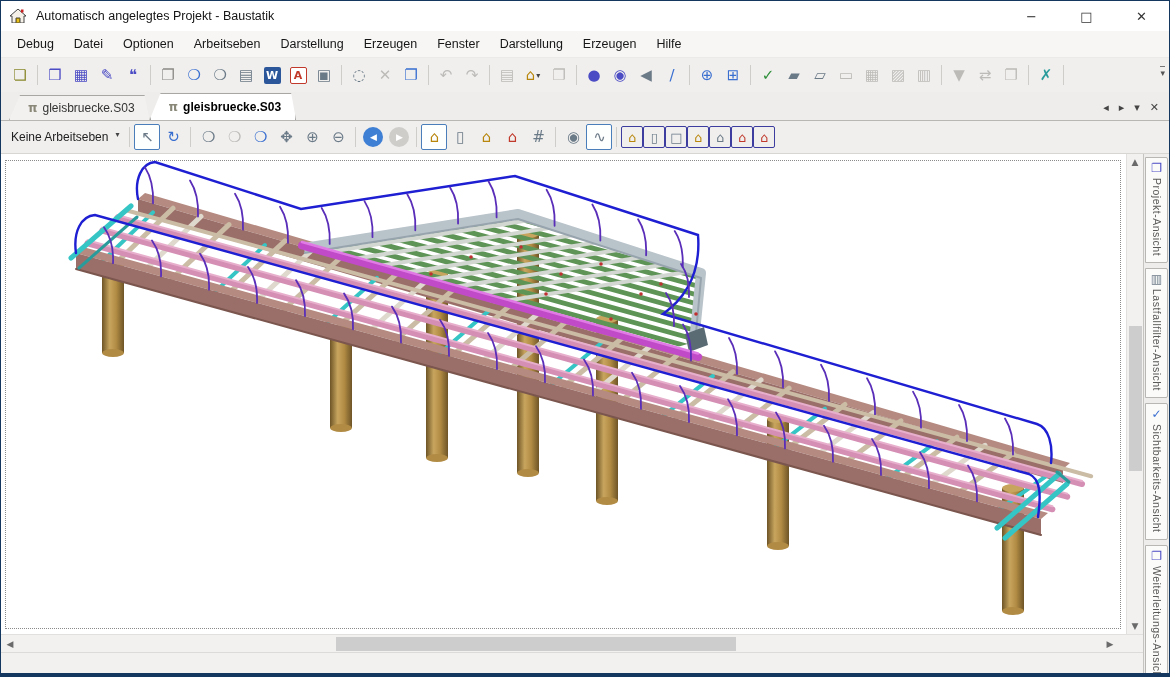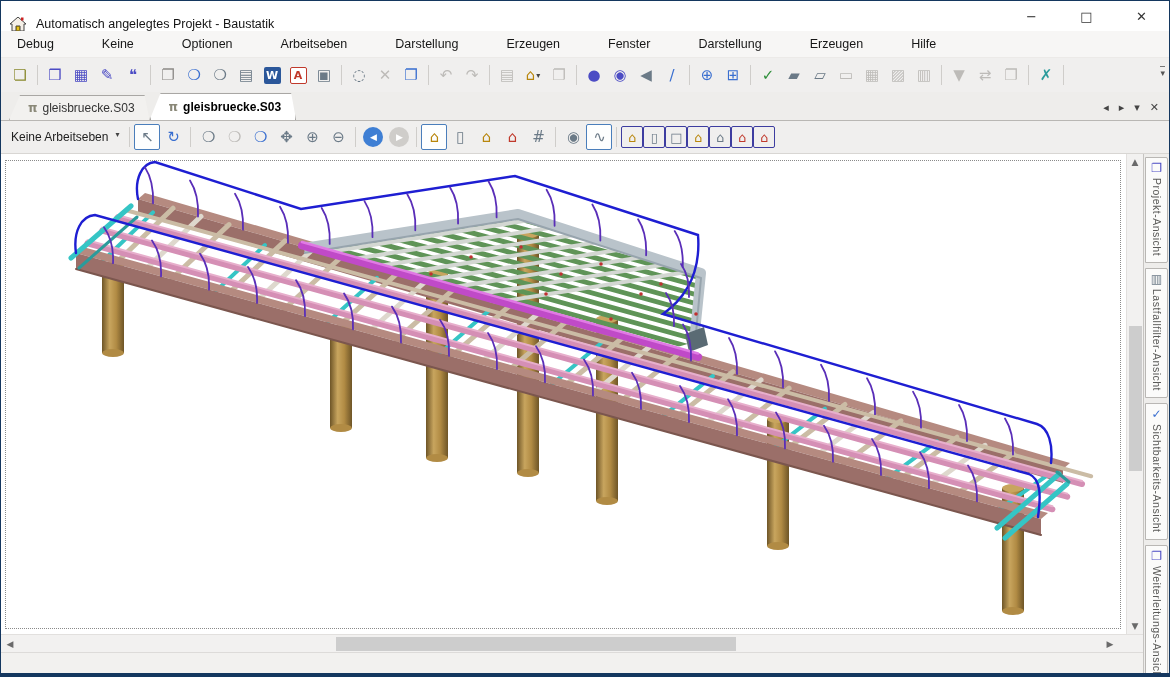--- a/index.html
+++ b/index.html
@@ -1,28 +1,28 @@
 <!DOCTYPE html>
 <html><head>
 <meta charset="utf-8">
 <style>
   * { margin:0; padding:0; box-sizing:border-box; }
   html,body { width:1170px; height:677px; }
   body { font-family:"Liberation Sans", sans-serif; font-size:12px; color:#1a1a1a; background:#fff; }
   .window { width:1170px; height:677px; border:1px solid #14375f; border-bottom:4px solid #14375f; display:flex; flex-direction:column; background:#f0efee; overflow:hidden; }
 
   
-  .titlebar { height:30px; background:#fff; display:flex; align-items:flex-end; flex:none; }
+  .titlebar { height:30px; background:#fff; display:flex; align-items:center; flex:none; }
   .app-ico { width:16px; height:14px; margin:0 10px 0 9px; flex:none; }
   .title-text { font-size:12.5px; color:#141414; }
   .win-controls { margin-left:auto; display:flex; height:100%; }
   .win-btn { width:55px; height:100%; display:flex; align-items:center; justify-content:center; font-size:13px; color:#333; font-family:"DejaVu Sans", sans-serif; }
 
   
-  .menubar { height:27px; background:#f7f6f5; display:flex; align-items:center; padding-left:6px; flex:none; border-bottom:1px solid #eceae8;gap:28px; }
+  .menubar { height:27px; background:#f7f6f5; display:flex; align-items:center; padding-left:6px; flex:none; border-bottom:1px solid #eceae8; }
   .menu-item { padding:4px 10px; font-size:12.5px; color:#171717; }
 
   
   .toolbar { height:34px; background:#f0efee; display:flex; align-items:center; padding-left:6px; flex:none; position:relative; }
   .tbi { width:26px; height:26px; display:flex; align-items:center; justify-content:center; font-size:15px; font-family:"DejaVu Sans", sans-serif; border:1px solid transparent; border-radius:2px; flex:none; position:relative; }
   .sep { width:1px; height:20px; background:#cfcdca; margin:0 4px; flex:none; }
   .dis { color:#bdbbb8 !important; }
   .c-ind { color:#4c4cc4; } .c-blue { color:#3a6fd0; } .c-slate { color:#6b7a87; }
   .c-olive { color:#8a8a2f; } .c-green { color:#2f8f3a; } .c-gold { color:#b8860b; }
   .c-teal { color:#2a9b9b; } .c-red { color:#c0392b; } .c-gray { color:#8d8b88; }
@@ -83,21 +83,21 @@
     <span class="title-text">Automatisch angelegtes Projekt - Baustatik</span>
     <div class="win-controls">
       <span class="win-btn">−</span>
       <span class="win-btn">□</span>
       <span class="win-btn">✕</span>
     </div>
   </div>
 
   <div class="menubar">
     <span class="menu-item">Debug</span>
-    <span class="menu-item">Keine</span>
+    <span class="menu-item">Datei</span>
     <span class="menu-item">Optionen</span>
     <span class="menu-item">Arbeitseben</span>
     <span class="menu-item">Darstellung</span>
     <span class="menu-item">Erzeugen</span>
     <span class="menu-item">Fenster</span>
     <span class="menu-item">Darstellung</span>
     <span class="menu-item">Erzeugen</span>
     <span class="menu-item">Hilfe</span>
   </div>
 

